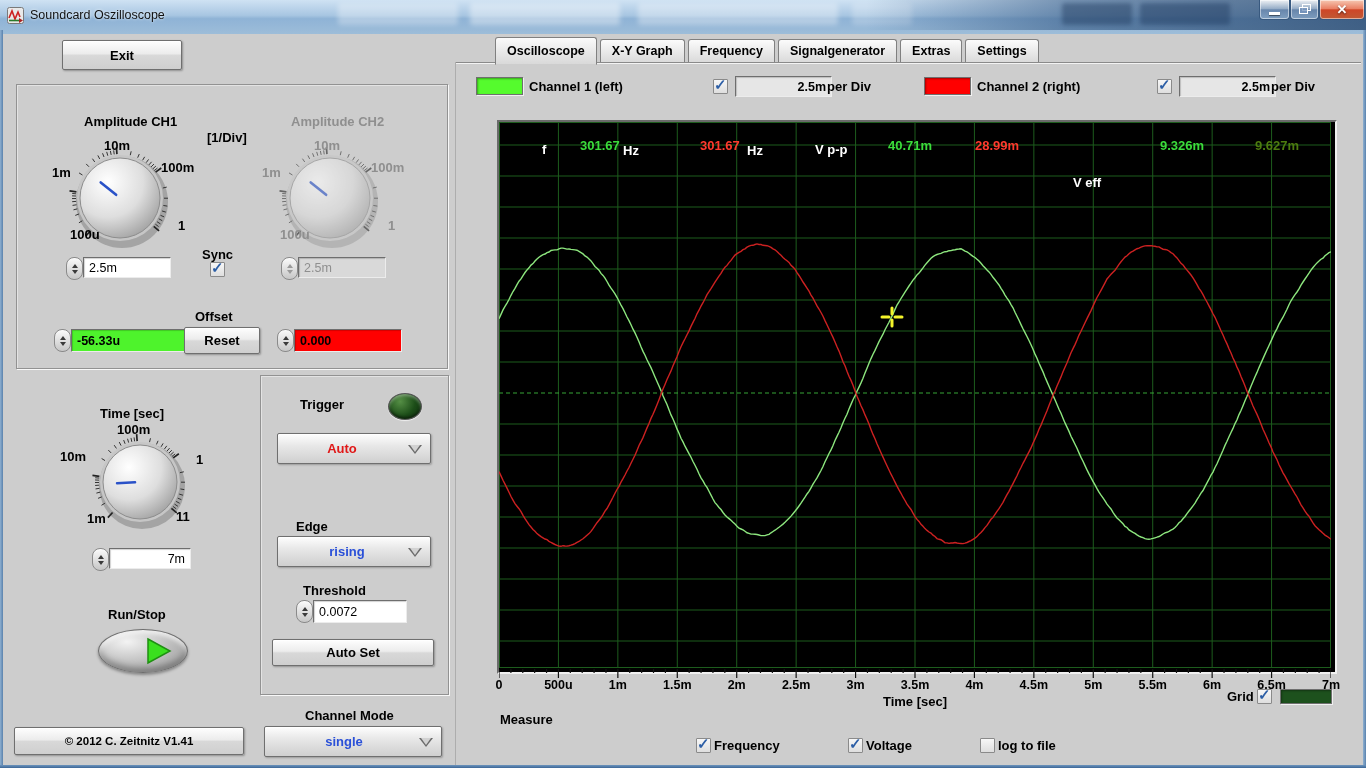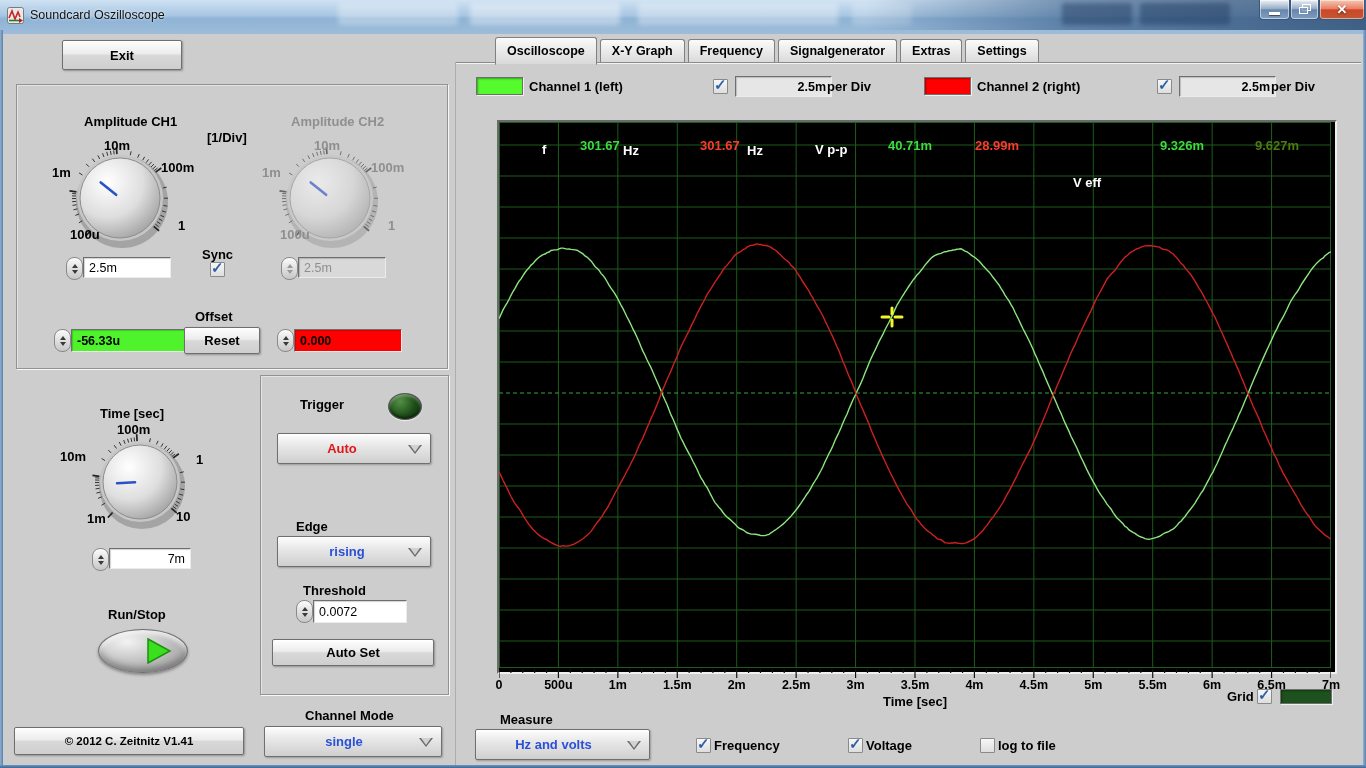--- a/index.html
+++ b/index.html
@@ -280,23 +280,20 @@
       <span class="xtick" style="left: 772.571px; top: 0px;">6.5m</span>
       <span class="xtick" style="left: 832px; top: 0px;">7m</span>
     </div>
   <span class="lbl" style="left:875px;top:695px;width:80px;text-align:center">Time [sec]</span>
 
   <span class="lbl" style="left:1227px;top:690px">Grid</span>
   <div class="cb on" style="left:1257px;top:689px"></div>
   <div class="swatch" style="left: 1280px; top: 689px; width: 50px; height: 13px; background: rgb(29, 81, 29);"></div>
 
   <span class="lbl" style="left:500px;top:713px">Measure</span>
-  <div class="dd" style="left:475px;top:729px;width:173px;height:29px">
-    <span style="margin-right: 18px; color: rgb(42, 80, 216);">Hz and volts</span>
-  </div>
   <div class="cb on" style="left:696px;top:738px"></div>
   <span class="lbl" style="left:714px;top:739px">Frequency</span>
   <div class="cb on" style="left:848px;top:738px"></div>
   <span class="lbl" style="left:866px;top:739px">Voltage</span>
   <div class="cb" style="left:980px;top:738px"></div>
   <span class="lbl" style="left:998px;top:739px">log to file</span>
 
   <div class="btn" style="left:62px;top:40px;width:118px;height:28px">Exit</div>
 
   <div class="panel" style="left:16px;top:84px;width:430px;height:283px"></div>
@@ -469,21 +466,21 @@
       <line x1="102.70158418002116" y1="81.11181399832988" x2="106.37978751465737" y2="82.68369829084986" stroke="#333" stroke-width="1"></line>
       <line x1="101.12415481183248" y1="84.39189106639063" x2="104.64846259835272" y2="86.28378287774581" stroke="#333" stroke-width="1"></line>
       <line x1="99.5271101896091" y1="87.11060066923989" x2="102.89560874469292" y2="89.26773244184865" stroke="#333" stroke-width="1"></line>
       <line x1="97.94858120893406" y1="89.40063516218947" x2="101.16307693663494" y2="91.7811849341104" stroke="#333" stroke-width="1"></line>
       <line x1="60.00685232622713" y1="65.26167978121472" x2="42.091438472730076" y2="66.20058683621312" stroke="#2a52c8" stroke-width="2.6" stroke-linecap="round"></line>
     </svg>
   <span class="lbl" style="left:87px;top:512px">1m</span>
   <span class="lbl" style="left:60px;top:450px">10m</span>
   <span class="lbl" style="left:117px;top:423px">100m</span>
   <span class="lbl" style="left:196px;top:453px">1</span>
-  <span class="lbl" style="left:176px;top:510px">10</span>
+  <span class="lbl" style="left:176px;top:510px">11</span>
   <div class="spin" style="left:92px;top:548px">
       <i class="up"></i>
       <i class="dn"></i>
     </div>
   <div class="vbox right" style="left:109px;top:548px;width:70px;height:19px">7m</div>
 
   <span class="lbl" style="left:108px;top:608px">Run/Stop</span>
   <div class="abs" style="left:98px;top:629px;width:88px;height:42px;border-radius:50%;
        background:radial-gradient(ellipse at 32% 28%,#f3f3f3,#c4c4c4 45%,#8f8f8f);
        border:1px solid #6f6f6f;box-shadow:0 2px 3px rgba(0,0,0,.35), inset 0 -4px 6px rgba(0,0,0,.28), inset 0 3px 5px rgba(255,255,255,.85)">

